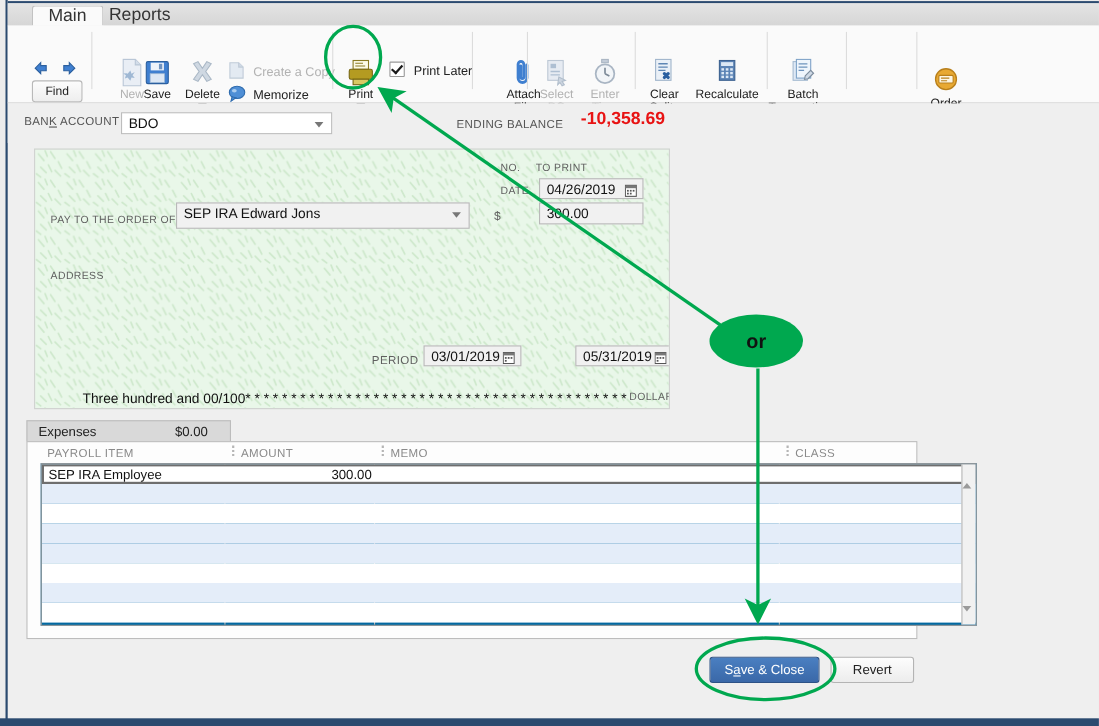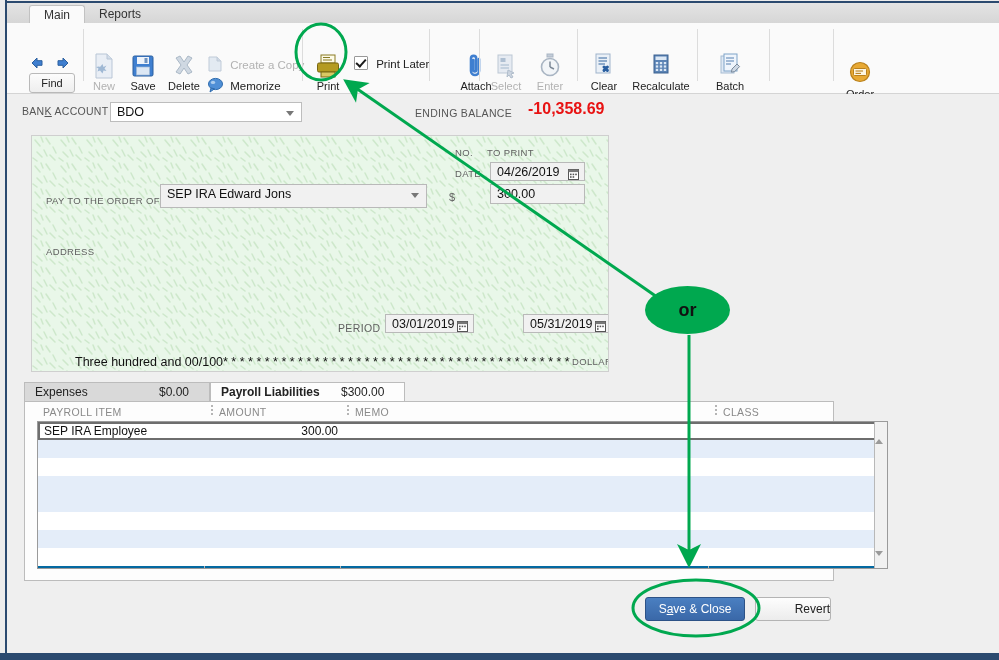--- a/index.html
+++ b/index.html
@@ -16,21 +16,21 @@
   .win-left-border:after{content:"";position:absolute;left:5px;top:0;width:2px;height:654px;background:#2b4a6f;}
   .win-bottom-border{position:absolute;left:0;bottom:0;width:999px;height:7px;background:#2b4a6f;}
   .win-top-strip{position:absolute;left:7px;top:0;right:0;height:3px;background:#ececec;}
   .win-top-strip:after{content:"";position:absolute;left:0;top:1px;width:100%;height:2px;background:#2b4a6f;}
 
   
   .tabstrip{position:absolute;left:7px;top:3px;right:0;height:20px;
     background:linear-gradient(to bottom,#e4e4e4 0%,#d6d6d6 100%);
     border-bottom:1px solid #c2c2c2;}
   .rtab{position:absolute;top:2px;height:19px;line-height:18px;padding:0 14px;
-    font-size:12px;color:#333;box-sizing:border-box;}
+    font-size:16px;color:#333;box-sizing:border-box;}
   .rtab.active{background:#fafafa;border:1px solid #c2c2c2;border-bottom:1px solid #fafafa;
     border-radius:3px 3px 0 0;}
   .rtab.inactive{color:#333;}
 
   
   .ribbon{position:absolute;left:7px;top:23px;right:0;height:70px;background:#fafafa;
     border-bottom:1px solid #d4d4d4;}
   .ribbon-inner{position:absolute;inset:0;}
   .rsep{position:absolute;top:6px;width:1px;height:52px;background:#dcdcdc;}
 
@@ -115,21 +115,21 @@
   .tri{width:0;height:0;margin:3px auto 0;}
   .tri.up{border-left:4px solid transparent;border-right:4px solid transparent;border-bottom:5px solid #9a9a9a;}
   .tri.dn{border-left:4px solid transparent;border-right:4px solid transparent;border-top:5px solid #9a9a9a;}
 
   
   .btn{position:absolute;height:24px;box-sizing:border-box;font-size:12px;text-align:center;
     line-height:22px;border-radius:3px;}
   .btn.primary{background:linear-gradient(to bottom,#4a7fc1 0%,#3a68a8 100%);
     border:1px solid #2d5286;color:#fff;}
   .btn.secondary{background:linear-gradient(to bottom,#fdfdfd,#ececec);
-    border:1px solid #b4b4b4;color:#222;text-align:right;}
+    border:1px solid #b4b4b4;color:#222;}
   .btn u{text-decoration:underline;}
 
   
   .anno{position:absolute;left:0;top:0;width:999px;height:660px;pointer-events:none;}
   .orbubble{position:absolute;left:645px;top:286px;width:85px;height:48px;
     background:#00a84f;border-radius:50%;}
   .orbubble span{display:block;width:100%;text-align:center;line-height:48px;
     font-size:18px;font-weight:bold;color:#111;}
 </style>
 </head>
@@ -164,21 +164,21 @@
             <path d="M8 2 L13 7 L8 12 L8 9.3 L3 9.3 L3 4.7 L8 4.7 Z" fill="#3f7fd0" stroke="#2b5f9e" stroke-width="1"></path>
           </svg>
         </span>
       </div>
       <div class="findbtn">
         <span>Find</span>
       </div>
 
       <div class="rsep" style="left:76px;"></div>
 
-      <div class="ricon" style="left:80px;top:30px;width:34px;">
+      <div class="ricon" style="left:96px;top:30px;width:34px;">
         <span class="glyph">
           <svg width="22" height="26" viewBox="0 0 22 26">
             <path d="M3 1 h11 l5 5 v19 h-16 z" fill="#e9eef5" stroke="#b9c6d6" stroke-width="1"></path>
             <path d="M14 1 v5 h5" fill="#d3dde9" stroke="#b9c6d6" stroke-width="1"></path>
             <path d="M7 14 l2.5 -3 l1 3 l3 -1.5 l-2 3 l2 2.5 l-3 -0.6 l-1 3 l-2.5 -3 l-2.5 1 l1 -3 l-2.5 -1.5 l3 -0.4 z" fill="#9fb8d4"></path>
           </svg>
         </span>
         <span class="lbl" style="color:#b2b2b2;">New</span>
       </div>
 
@@ -467,24 +467,20 @@
       </div>
 
     </div>
   </div>
 
   <div class="dtabs">
     <div class="dtab inactive" style="left:0;width:186px;">
       <span class="t">Expenses</span>
       <span class="a" style="left:134px;">$0.00</span>
     </div>
-    <div class="dtab active" style="left:186px;width:195px;">
-      <span class="t">Payroll Liabilities</span>
-      <span class="a" style="left:130px;font-weight:normal;">$300.00</span>
-    </div>
   </div>
 
   <div class="gridpanel">
     <div class="gridhead">
       <span class="gh" style="left:18px;">PAYROLL ITEM</span>
       <span class="ghsep" style="left:186px;"></span>
       <span class="gh" style="left:194px;">AMOUNT</span>
       <span class="ghsep" style="left:322px;"></span>
       <span class="gh" style="left:330px;">MEMO</span>
       <span class="ghsep" style="left:690px;"></span>

